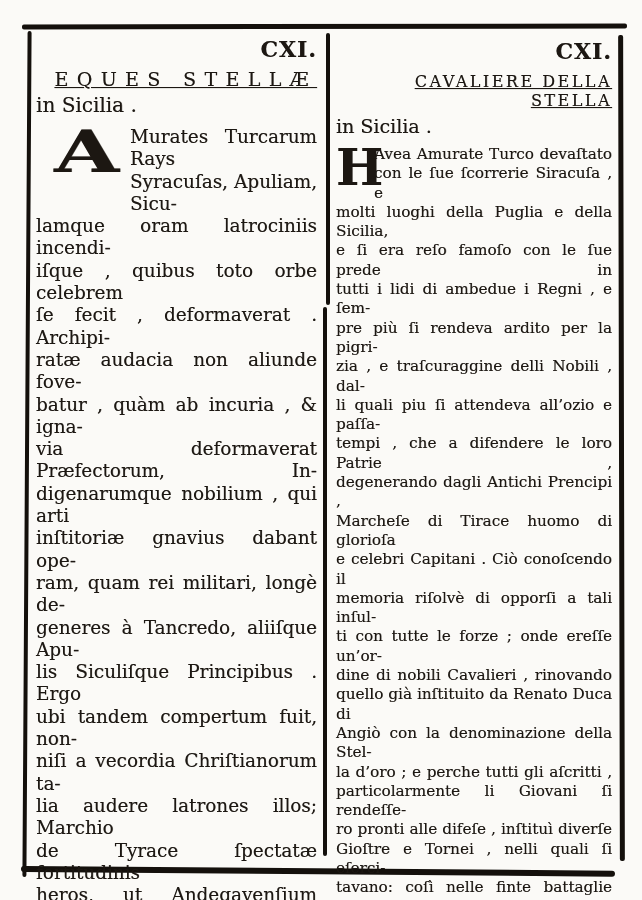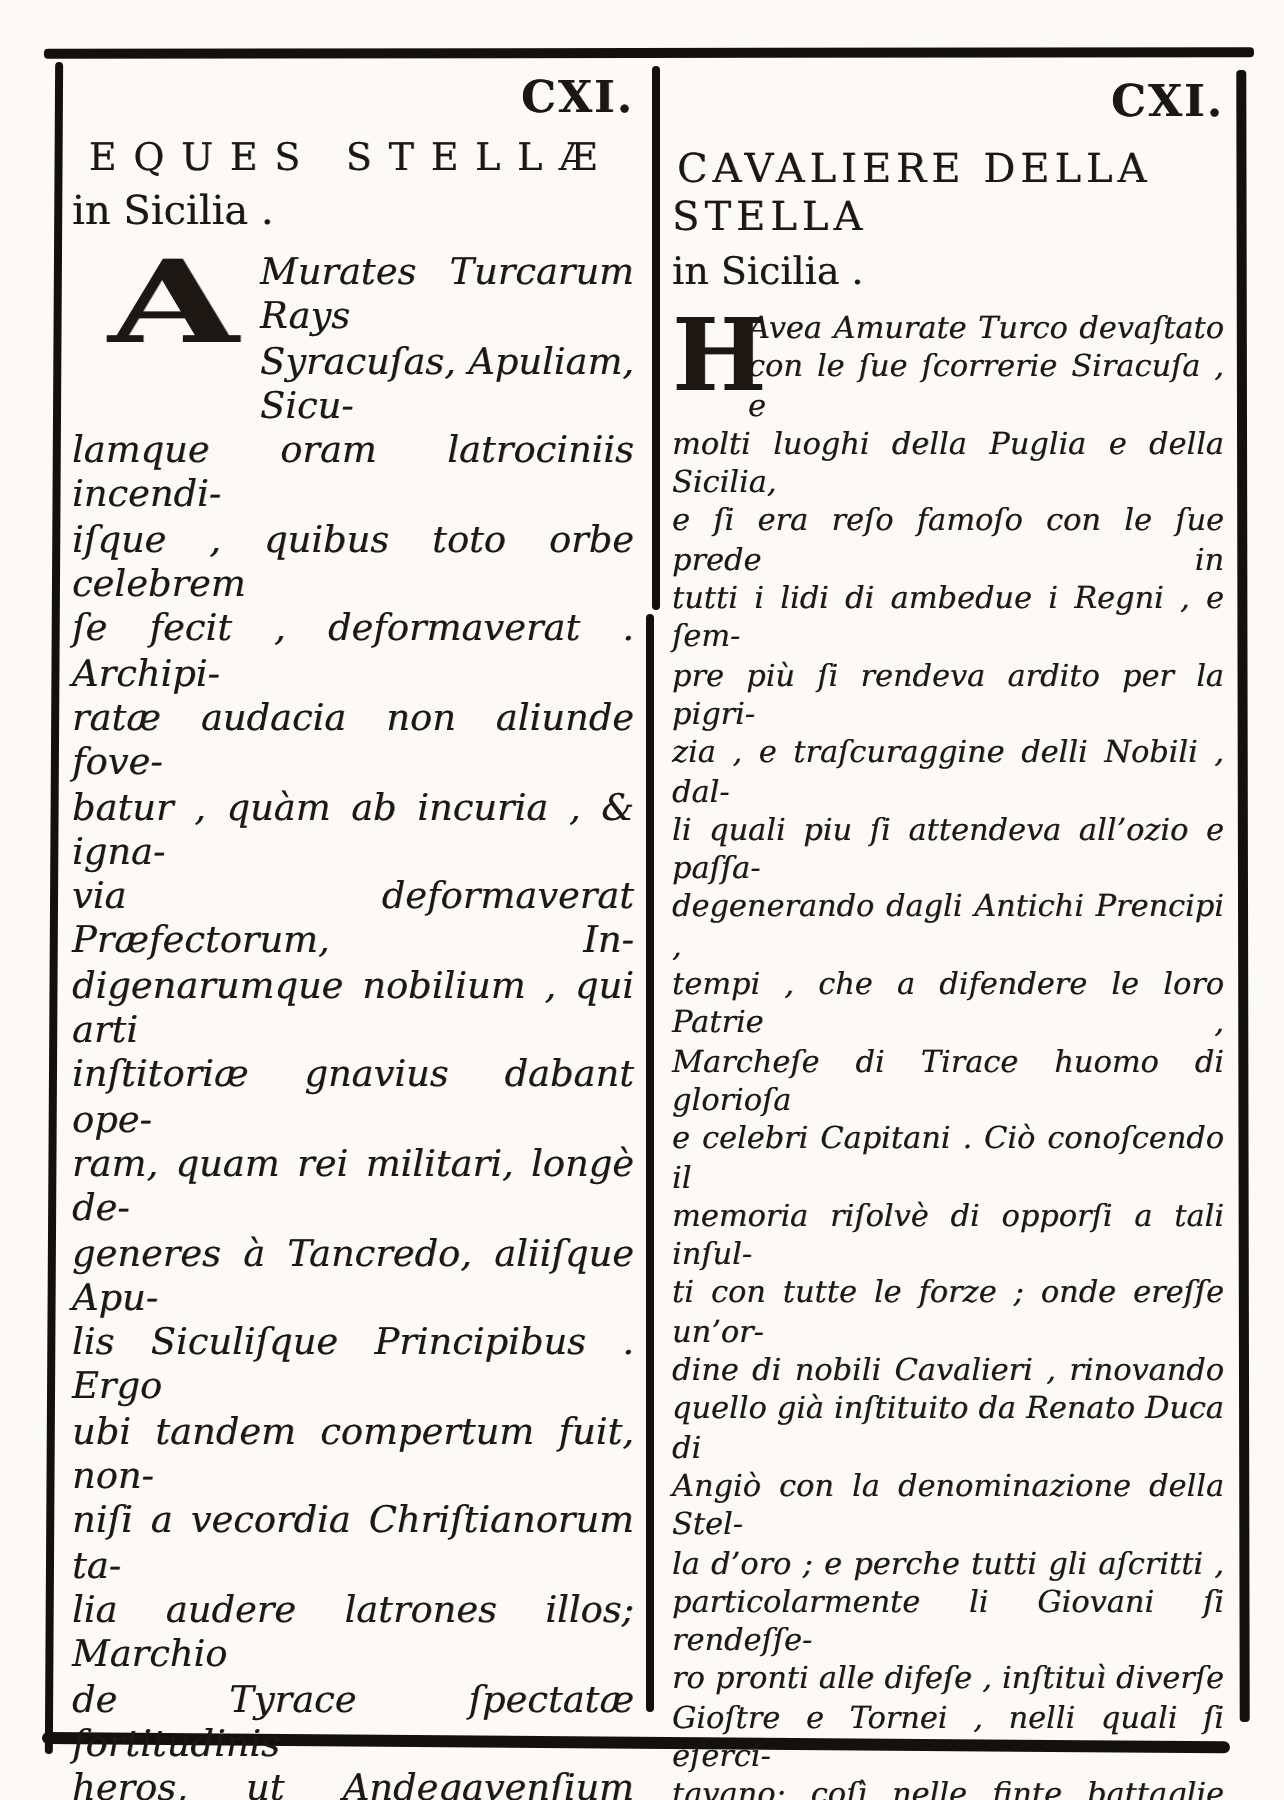--- a/index.html
+++ b/index.html
@@ -21,33 +21,33 @@
   
   .col { position:absolute; top:33px; }
   .col-left  { left:36px;  width:281px; }
   .col-right { left:336px; width:276px; }
 
   .hd-num { text-align:right; font-weight:bold; font-size:22px; letter-spacing:1px;
             text-shadow:0.3px 0.2px 0 rgba(28,23,18,.6); }
   .col-left  .hd-num { margin-top:3px; }
   .col-right .hd-num { margin-top:5px; }
 
-  .hd-title { text-align:left; text-shadow:0.3px 0.2px 0 rgba(28,23,18,.55); }
+  .hd-title { text-align:right; text-shadow:0.3px 0.2px 0 rgba(28,23,18,.55);text-decoration:underline; }
   .col-left  .hd-title { margin-top:6px; font-size:19px; letter-spacing:0.44em; text-indent:0.44em; }
-  .col-right .hd-title { margin-top:8px; font-size:20px; letter-spacing:2.5px; text-indent:2.5px; }
+  .col-right .hd-title { margin-top:8px; font-size:16px; letter-spacing:2.5px; text-indent:2.5px; }
 
   .hd-sub { text-align:left; font-size:20px; text-shadow:0.3px 0.2px 0 rgba(28,23,18,.55); }
   .col-left  .hd-sub { margin-top:3px; }
   .col-right .hd-sub { margin-top:5px; font-size:19px; }
 
   .body-text { position:relative; text-shadow:0.3px 0.15px 0 rgba(28,23,18,.5); }
   .col-left  .body-text { margin-top:9px;  font-size:18.4px; line-height:22.3px; }
   .col-right .body-text { margin-top:8px;  font-size:15.2px; line-height:19.3px; }
 
-  .tline { text-align:justify; text-align-last:justify;font-style:italic; }
+  .tline { text-align:justify; text-align-last:justify; }
   .col-left  .tline.indent { padding-left:94px; }
   .col-right .tline.indent { padding-left:38px; }
 
   .dropcap { position:absolute; line-height:0.78; font-weight:bold; }
   .col-left  .dropcap { left:18px; top:4px; font-size:56px; transform:scale(1.5,1.02); transform-origin:left top; }
   .col-right .dropcap { left:0px;  top:3px; font-size:50px; }
 </style>
 </head>
 <body>
 
@@ -94,22 +94,22 @@
     <div class="body-text">
       <span class="dropcap">H</span>
     <div class="tline indent">Avea Amurate Turco devaſtato</div>
         <div class="tline indent">con le ſue ſcorrerie Siracuſa , e</div>
         <div class="tline">molti luoghi della Puglia e della Sicilia,</div>
         <div class="tline">e ſi era reſo famoſo con le ſue prede in</div>
         <div class="tline">tutti i lidi di ambedue i Regni , e ſem-</div>
         <div class="tline">pre più ſi rendeva ardito per la pigri-</div>
         <div class="tline">zia , e traſcuraggine delli Nobili , dal-</div>
         <div class="tline">li quali piu ſi attendeva all’ozio e paſſa-</div>
+        <div class="tline">tempi , che a difendere le loro Patrie ,</div>
         <div class="tline">degenerando dagli Antichi Prencipi ,</div>
-        <div class="tline">tempi , che a difendere le loro Patrie ,</div>
         <div class="tline">Marcheſe di Tirace huomo di glorioſa</div>
         <div class="tline">e celebri Capitani . Ciò conoſcendo il</div>
         <div class="tline">memoria riſolvè di opporſi a tali inſul-</div>
         <div class="tline">ti con tutte le forze ; onde ereſſe un’or-</div>
         <div class="tline">dine di nobili Cavalieri , rinovando</div>
         <div class="tline">quello già inſtituito da Renato Duca di</div>
         <div class="tline">Angiò con la denominazione della Stel-</div>
         <div class="tline">la d’oro ; e perche tutti gli aſcritti ,</div>
         <div class="tline">particolarmente li Giovani ſi rendeſſe-</div>
         <div class="tline">ro pronti alle difeſe , inſtituì diverſe</div>

